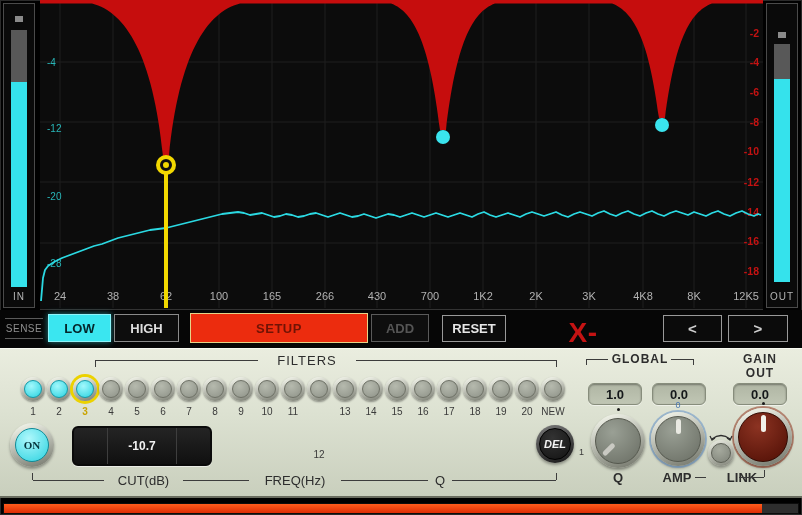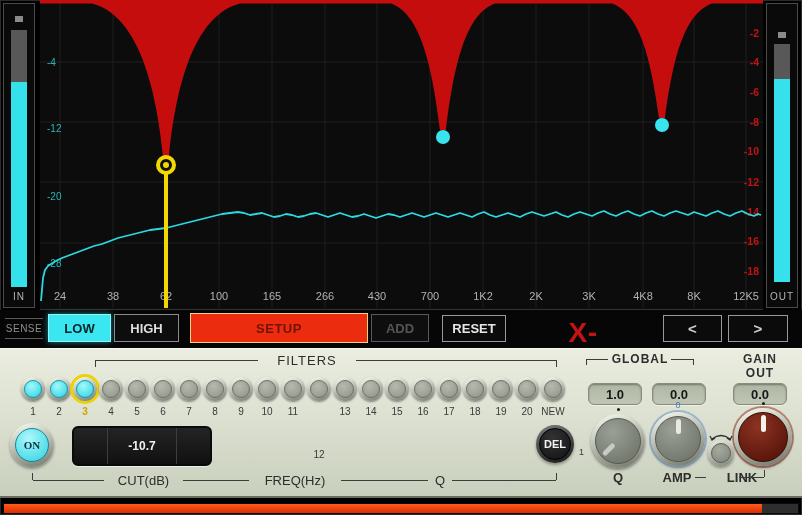--- a/index.html
+++ b/index.html
@@ -281,21 +281,21 @@
     <div id="on-btn" class="ring" style="left:10px;top:74px;width:44px;height:44px;font-family:Liberation Serif, serif;">
       <div class="inner">ON</div>
     </div>
 
     <div class="vdisp" style="left:72px;top:77px;width:140px;height:40px;">
       <div class="vside l"></div>
       <div class="vval">-10.7</div>
       <div class="vside r"></div>
     </div>
 
-    <div id="del-btn" class="ring" style="left:536px;top:76px;width:38px;height:38px;">
+    <div id="del-btn" class="ring" style="left:536px;top:76px;width:38px;height:38px;font-style:italic;">
       <div class="inner">DEL</div>
     </div>
 
     <div class="tick-v" style="left:32px;top:124px;height:7px;"></div>
     <div class="legend-line" style="left:33px;top:131px;width:71px;"></div>
     <div class="plabel" style="left:104px;width:79px;">CUT(dB)</div>
     <div class="legend-line" style="left:183px;top:131px;width:66px;"></div>
     <div class="plabel" style="left:249px;width:92px;">FREQ(Hz)</div>
     <div class="legend-line" style="left:341px;top:131px;width:87px;"></div>
     <div class="plabel" style="left:428px;width:24px;">Q</div>

